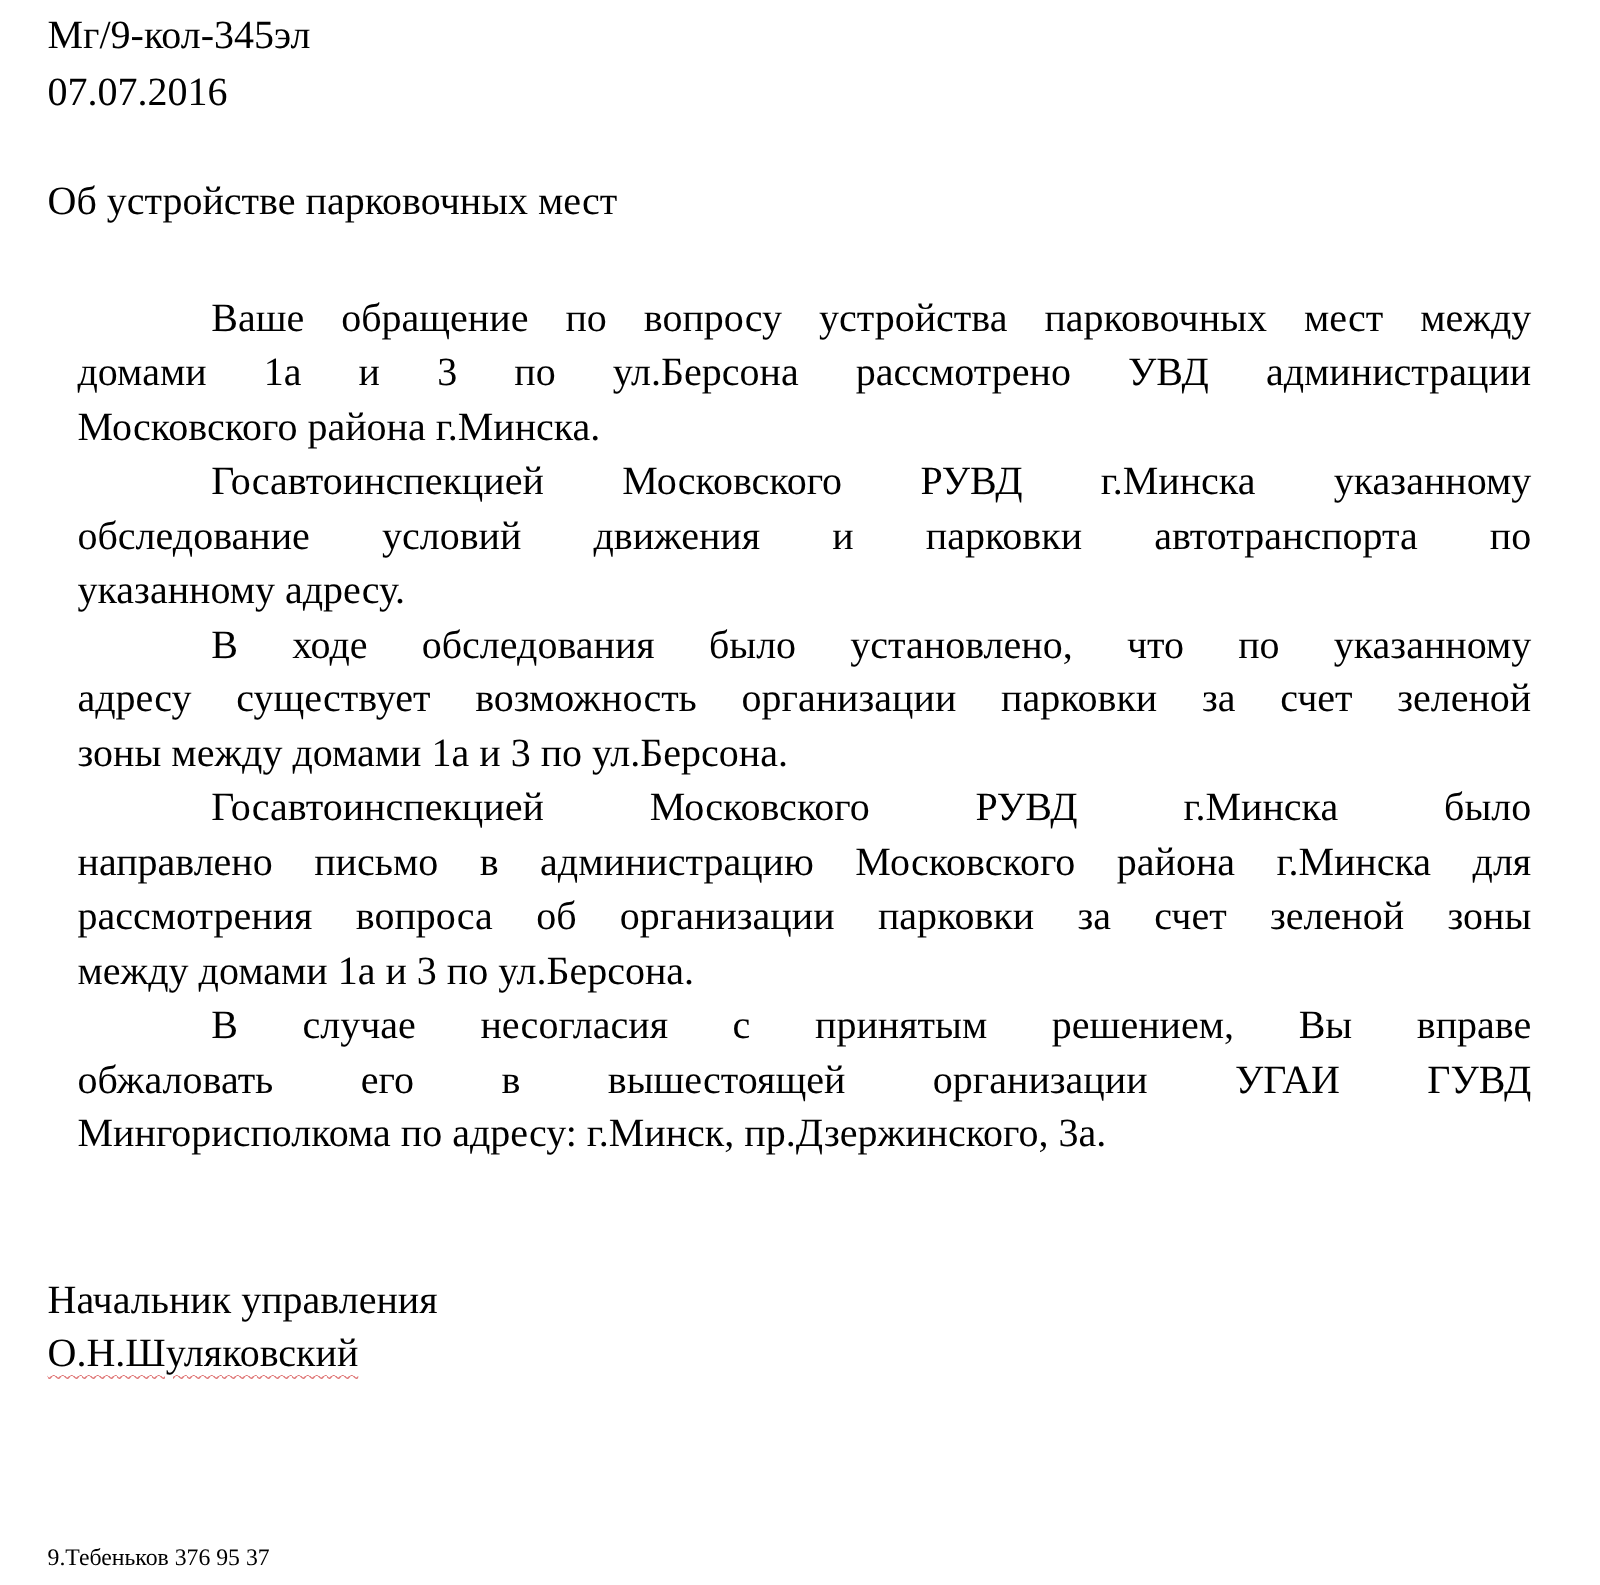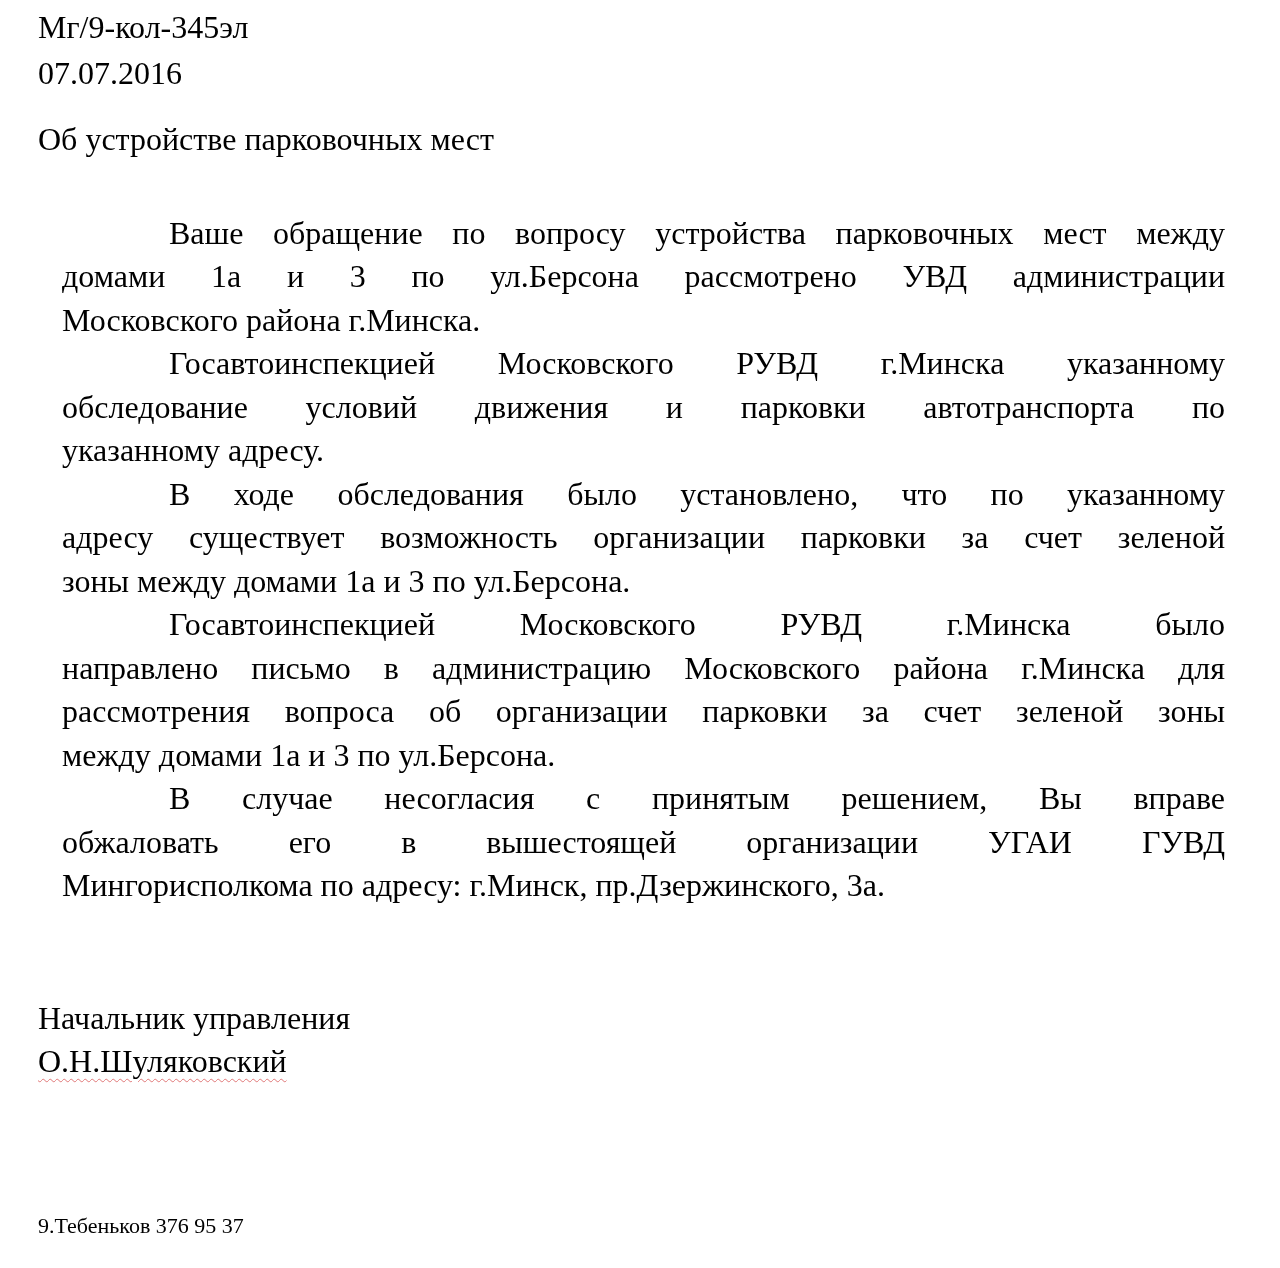--- a/index.html
+++ b/index.html
@@ -13,21 +13,21 @@
   }
   .page {
     box-sizing: border-box;
     width: 1280px;
     height: 1012px;
     padding: 4px 55px 0 38px;
     font-size: 32px;
     border-radius: 20px;
   }
   .ref-line { line-height: 46px; white-space: nowrap; }
-  .subject  { margin-top: 22px; line-height: 43.5px; white-space: nowrap; }
+  .subject  { margin-top: 43px; line-height: 43.5px; white-space: nowrap; }
   .letter-body { margin-top: 50px; margin-left: 24px; }
   .line { line-height: 43.5px; }
   .line.indent { padding-left: 107px; }
   .line.fill { text-align: justify; text-align-last: justify; }
   .line.last { text-align: left; }
   .wavy-grammar {
     text-decoration-style: wavy;
     text-decoration-color: var(--grammar, #5aae5a);
     text-decoration-thickness: 1px;
     text-underline-offset: 5px;
@@ -41,21 +41,21 @@
   }
   .sig-row {
     margin-top: 89px;
     display: flex;
     justify-content: space-between;
     align-items: baseline;
     line-height: 43.5px;
     flex-direction: column;
   }
   .sig-name { margin-right: 58px; }
-  .footer { margin-top: 125px; font-size: 22px; line-height: 34px; }
+  .footer { margin-top: 125px; font-size: 19px; line-height: 34px; }
 </style>
 </head>
 <body>
 
 <div class="page">
 
   <div class="ref-block">
     <div class="ref-line">Мг/9-кол-345эл</div>
     <div class="ref-line">07.07.2016</div>
   </div>

